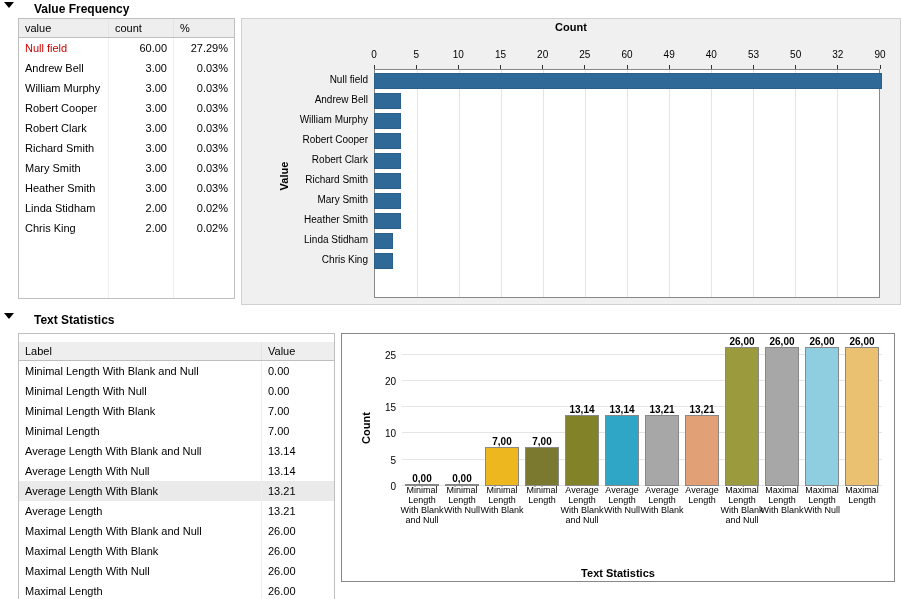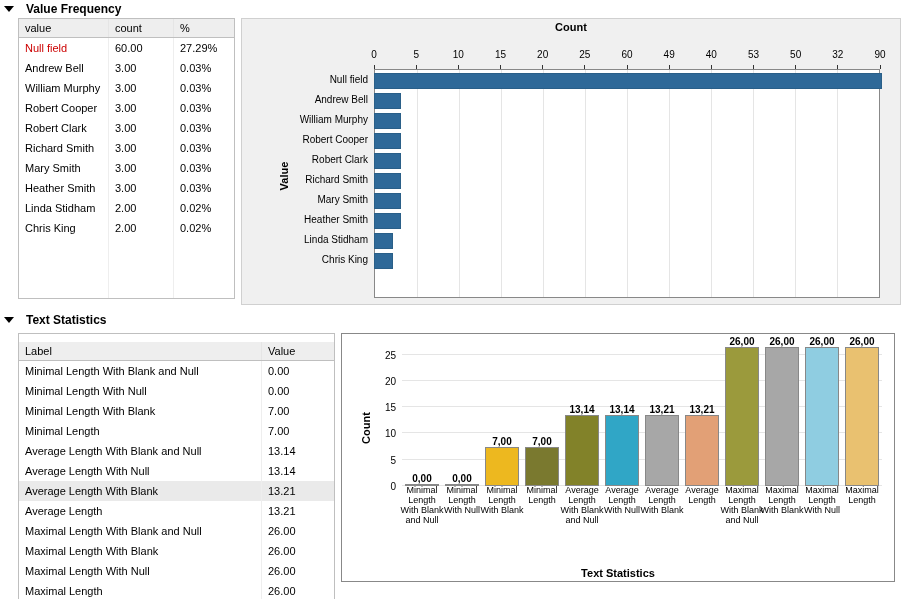--- a/index.html
+++ b/index.html
@@ -11,22 +11,21 @@
     background: #fff;
     width: 901px;
     height: 599px;
     overflow: hidden;
   }
   .section-header {
     font-weight: bold;
     font-size: 12px;
     padding: 2px 4px;
     display: flex;
-    align-items: center;
-    gap: 12px;
+    gap: 20px;
   }
   .disclosure-icon {
     display: inline-block;
     width: 0;
     height: 0;
     border-left: 5px solid transparent;
     border-right: 5px solid transparent;
     border-top: 6px solid #000;
   }
 
@@ -56,21 +55,21 @@
     border-right: 1px solid #e5e5e5;
   }
   .vf-table th:last-child { border-right: none; }
   .vf-table td {
     padding: 2px 6px;
     border-right: 1px solid #eee;
     height: 16px;
   }
   .vf-table td:last-child { border-right: none; }
   .vf-table .null-field td:first-child { color: #cc0000; }
-  .vf-table td.num { text-align: left; }
+  .vf-table td.num { text-align: right; }
 
   
   .vf-chart {
     flex: 1;
     border: 1px solid #d0d0d0;
     background: #f0f0f0;
     height: 275px;
     padding: 6px 10px 4px 10px;
     position: relative;
   }

